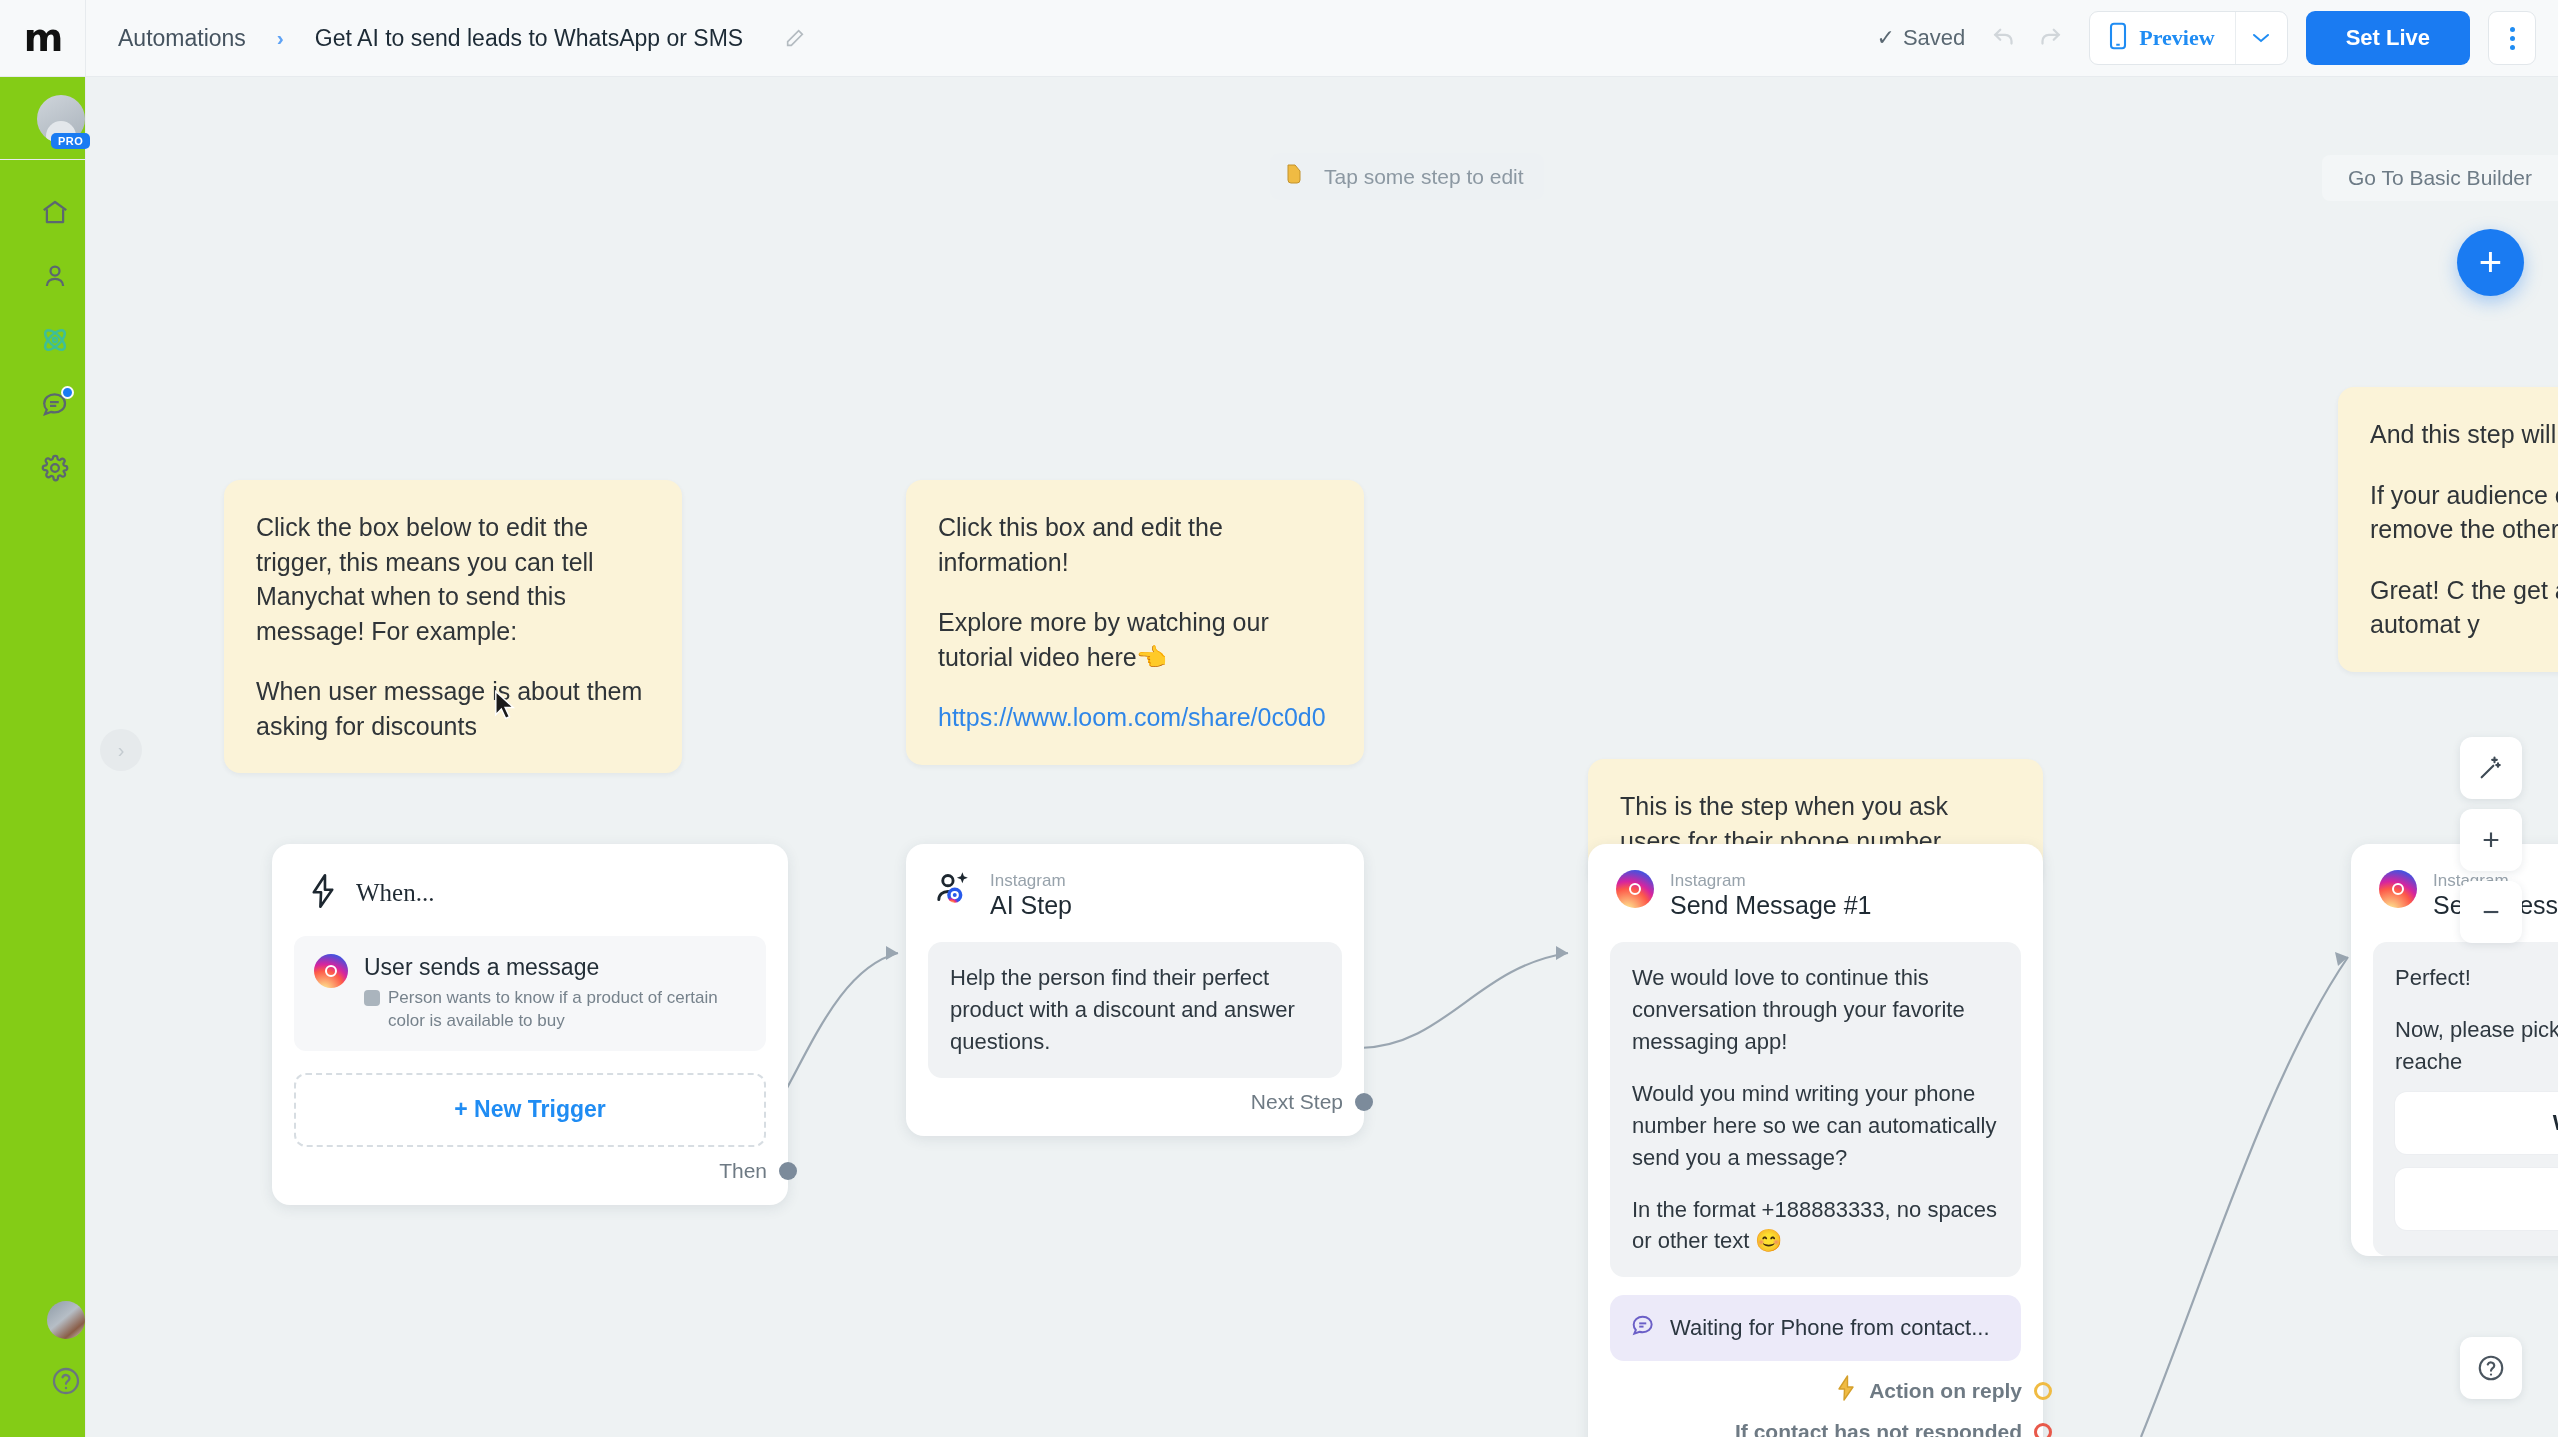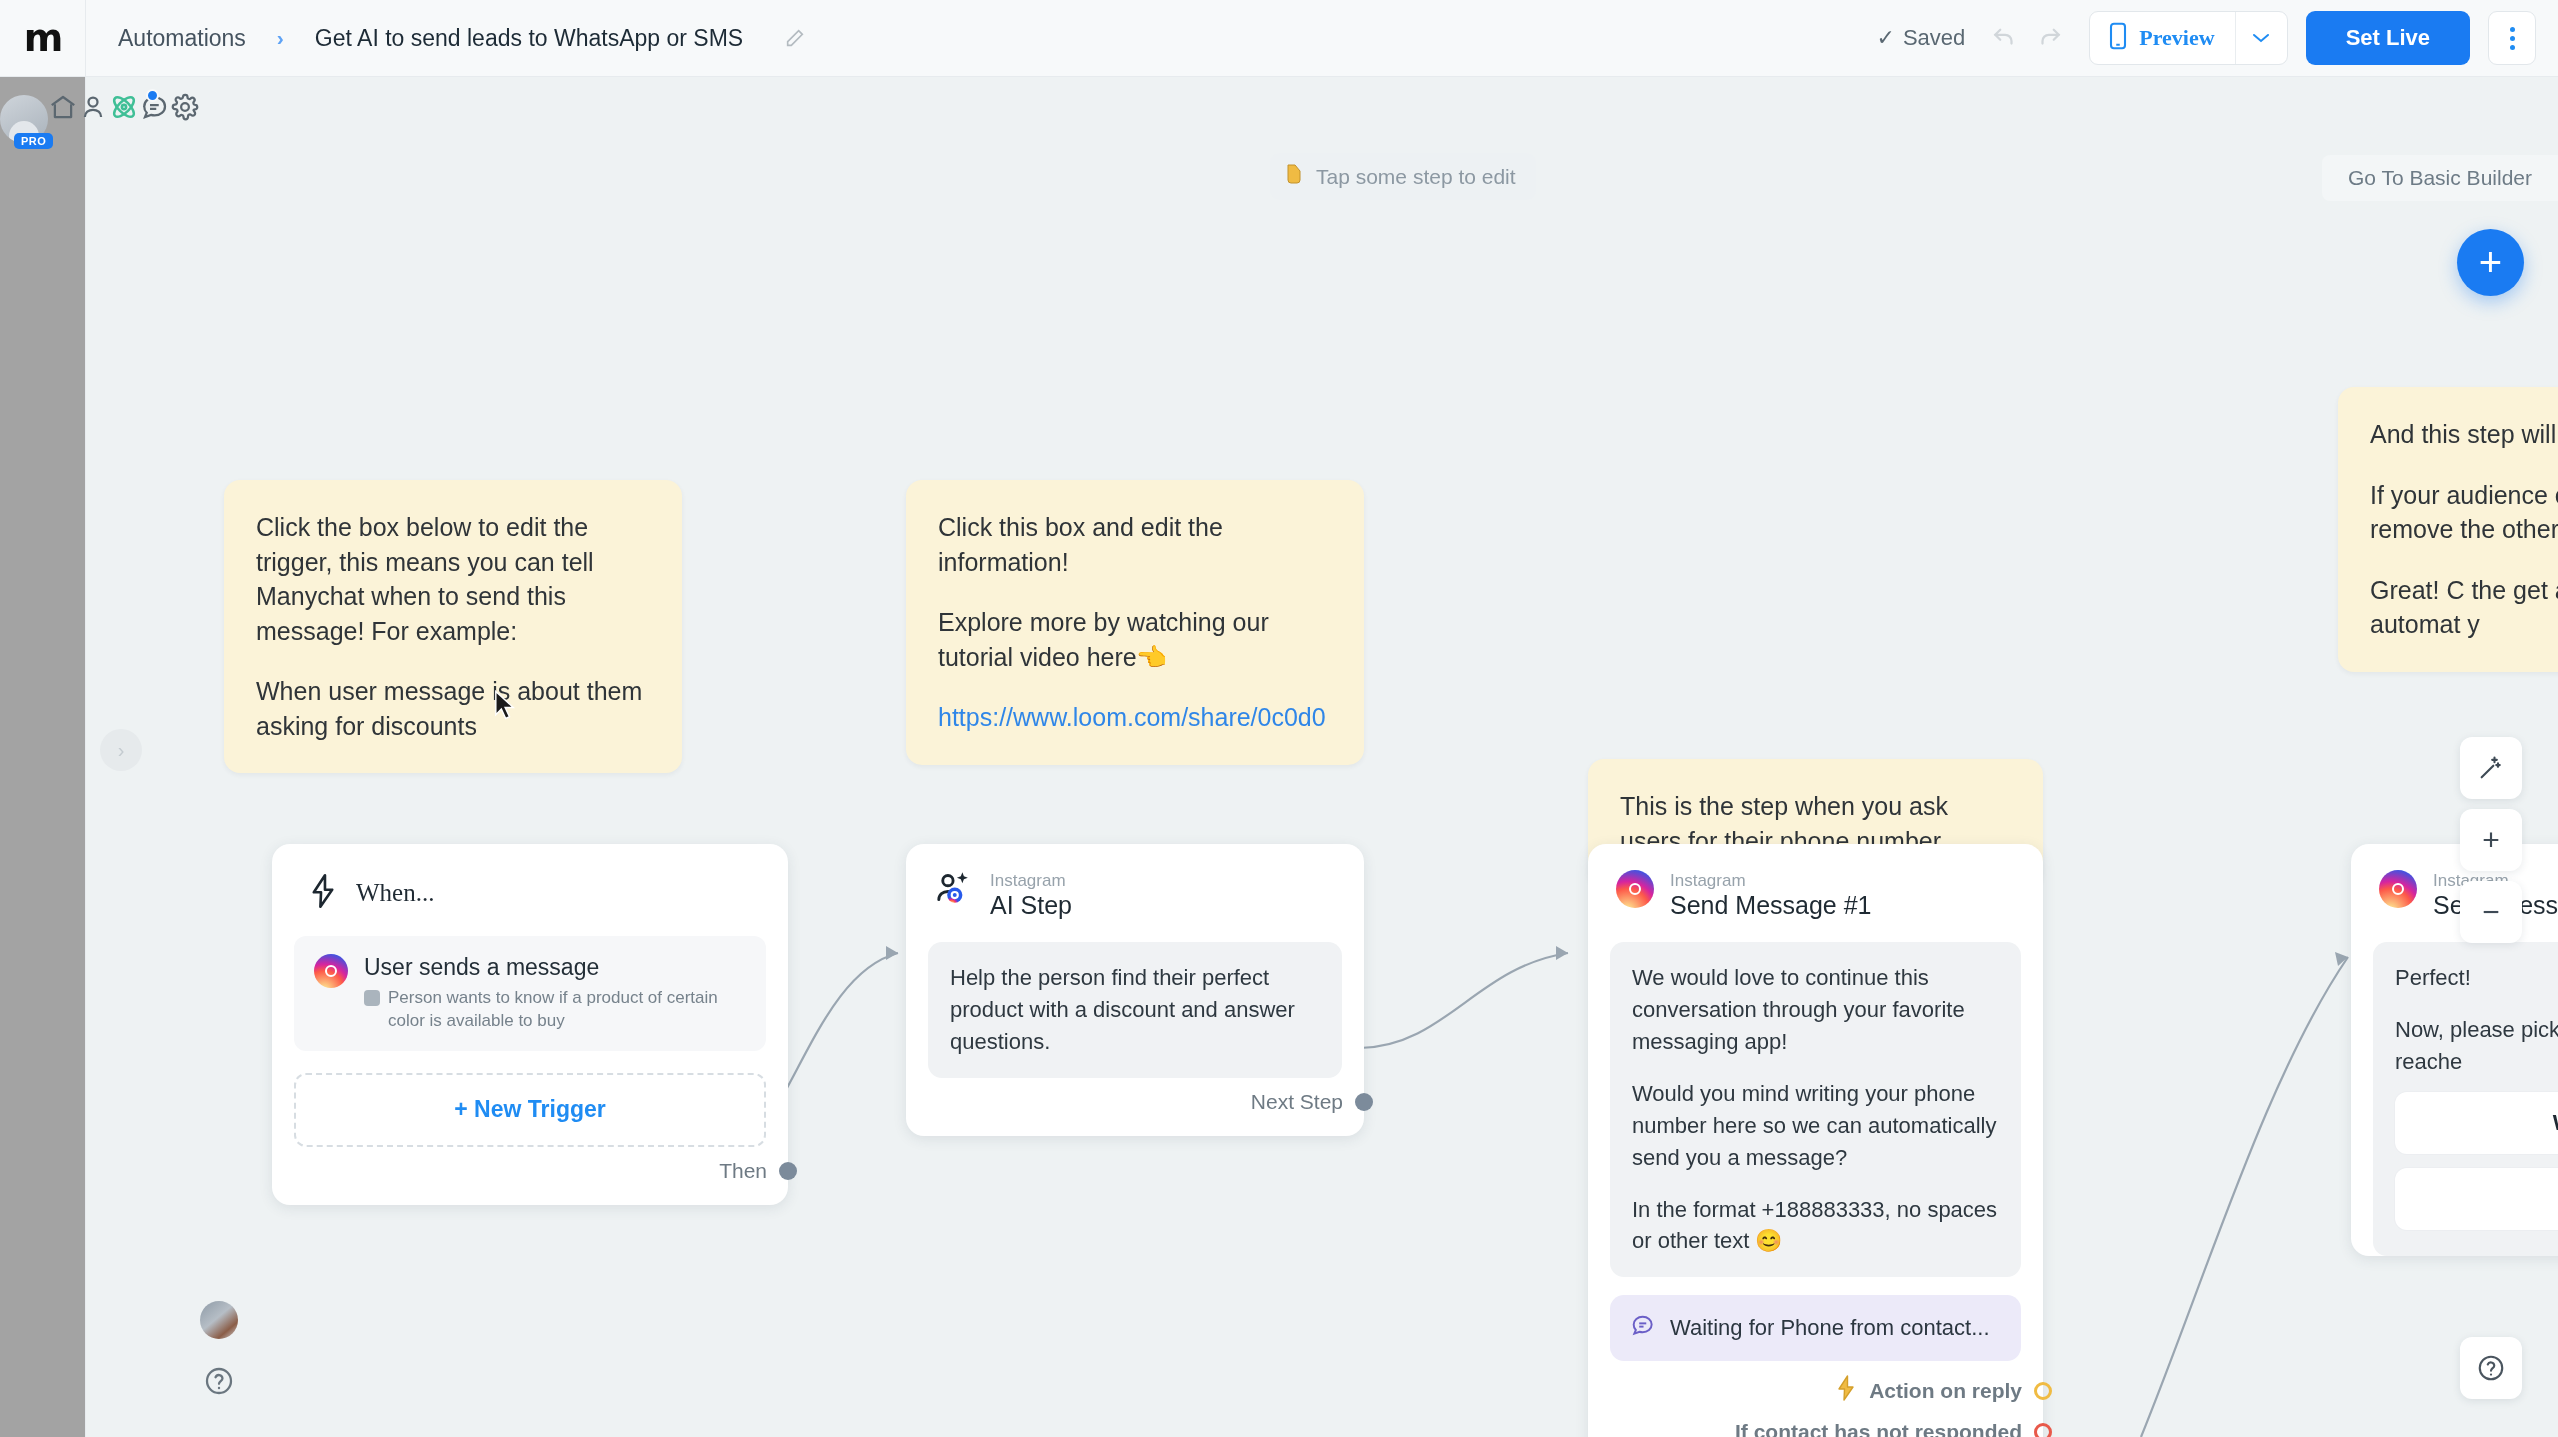--- a/index.html
+++ b/index.html
@@ -55,22 +55,22 @@
   .kebab-btn {
     width: 48px; height: 54px; background: #fff; border: 1px solid #e2e7eb;
     border-radius: 9px; display: flex; flex-direction: column;
     align-items: center; justify-content: center; gap: 4px;
   }
   .kebab-dot { width: 5px; height: 5px; border-radius: 50%; background: #1f8cf3; }
 
   
   .rail {
     position: absolute; top: 77px; left: 0; width: 86px; height: 1360px;
-    background: #a3a3a3; border-right: 1px solid #e7ebee;
-    display: flex; flex-direction: row; align-items: flex-start;
+    background: #84cc16; border-right: 1px solid #e7ebee;
+    display: flex; flex-direction: column; align-items: flex-end;
     z-index: 55;
   }
   .rail-avatar { position: relative; margin-top: 18px; margin-bottom: 16px; }
   .ava-circle {
     width: 48px; height: 48px; border-radius: 50%;
     background: linear-gradient(150deg,#cfd5db,#a9b2bb);
     position: relative; overflow: hidden;
   }
   .ava-circle::after {
     content:""; position:absolute; left:9px; top:26px; width:30px; height:30px;
@@ -110,21 +110,21 @@
     position: absolute; left: 14px; top: 652px;
     width: 42px; height: 42px; border-radius: 50%;
     background: #e6eaec; display: flex; align-items: center; justify-content: center;
     color: #c4cbd0; font-size: 20px;
   }
 
   
   .tap-tip {
     position: absolute; left: 1184px; top: 76px;
     background: #edf1f3; border-radius: 9px; padding: 9px 20px 9px 14px;
-    display: flex; align-items: center; gap: 10px;
+    display: flex; align-items: center; gap: 18px;
     font-size: 21px; color: #8c98a2;
   }
   .go-basic {
     position: absolute; right: 0px; top: 78px;
     background: #f3f6f7; border-radius: 8px 0 0 8px; padding: 11px 26px;
     font-size: 21px; color: #6d7b86;
   }
   .fab-add {
     position: absolute; right: 34px; top: 152px;
     width: 67px; height: 67px; border-radius: 50%;

